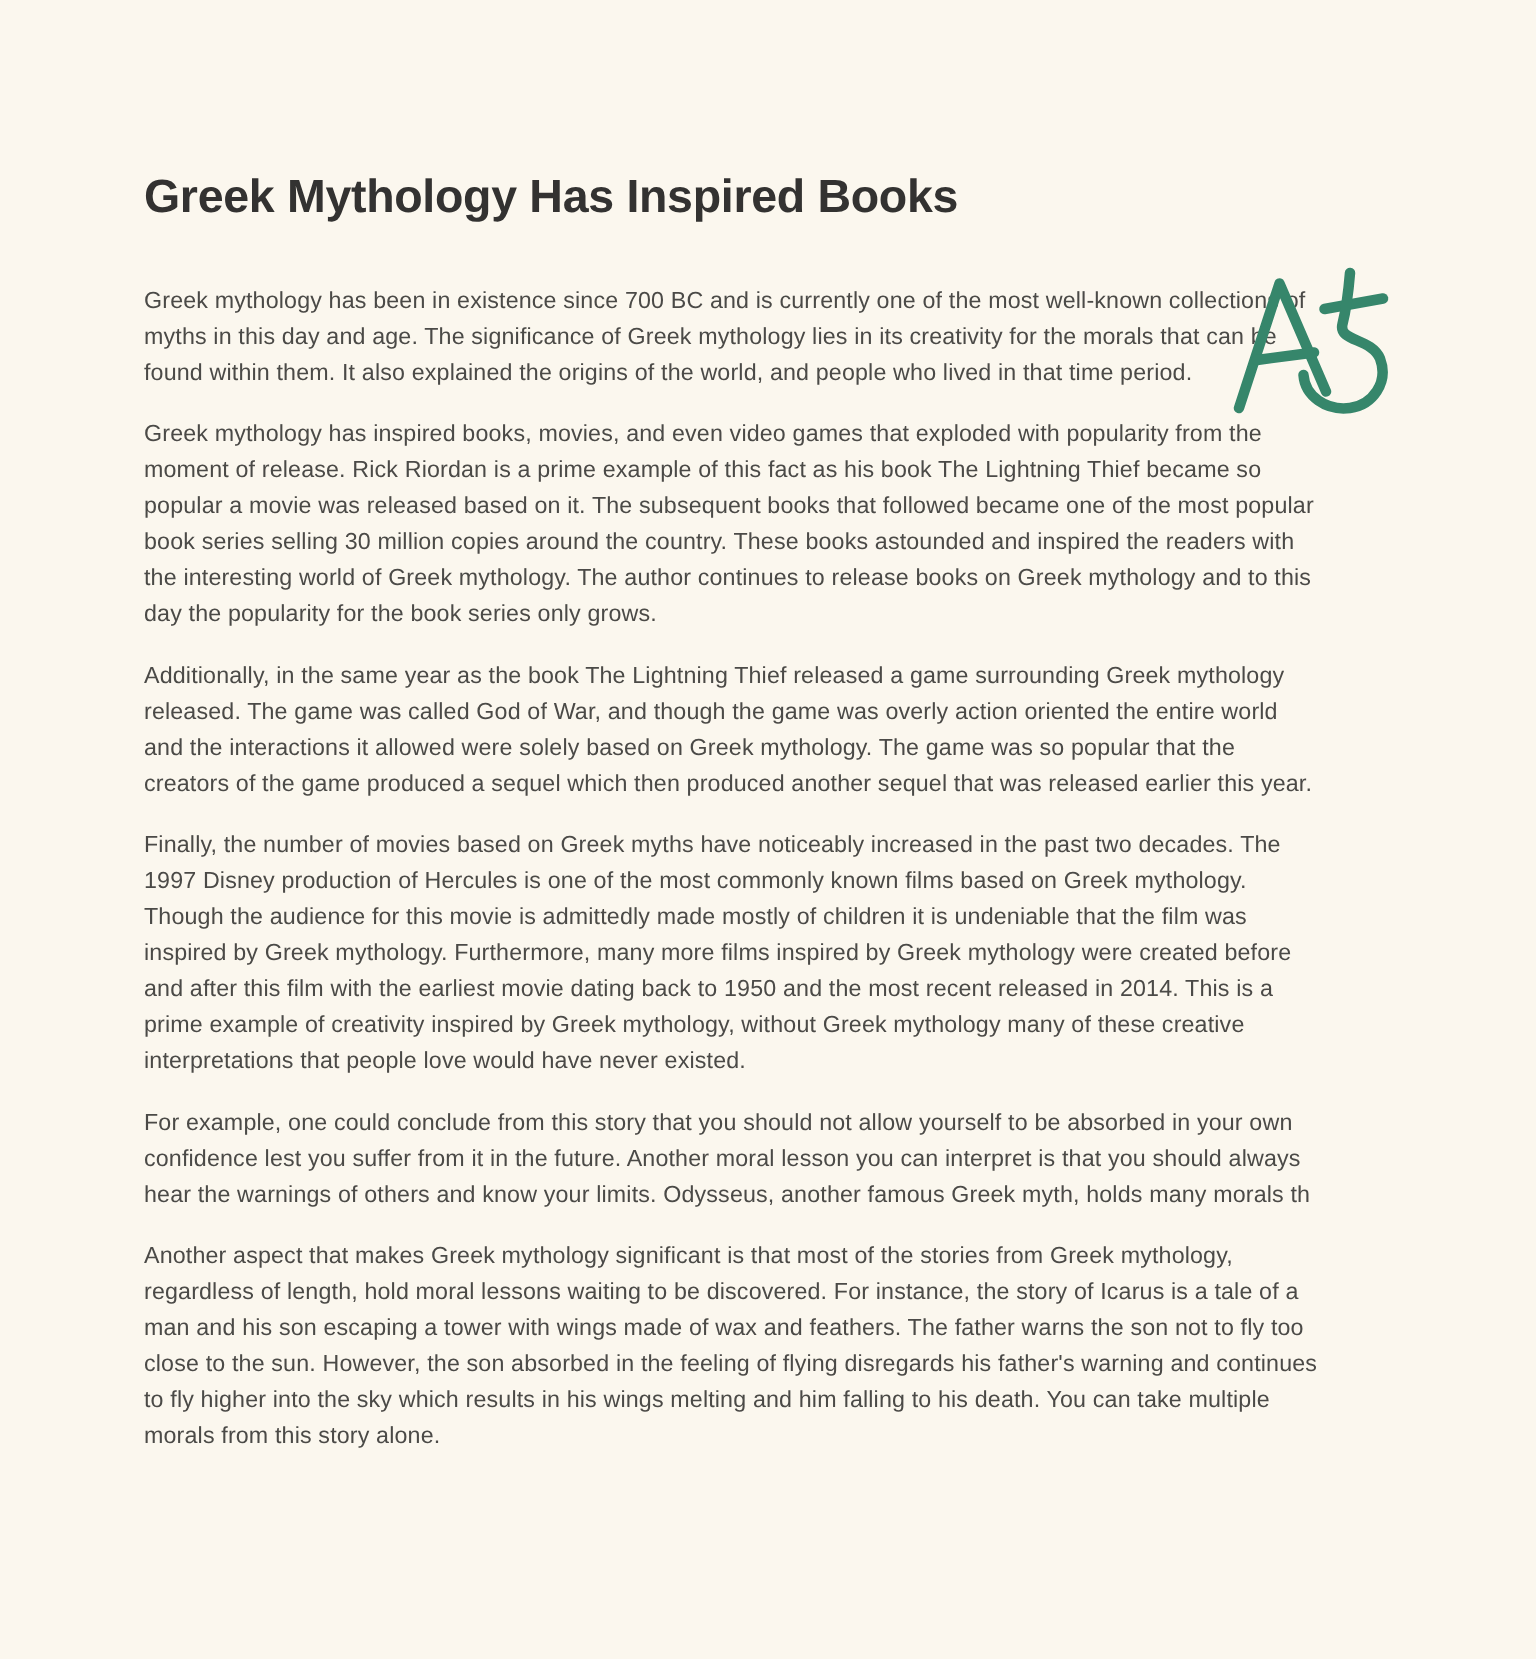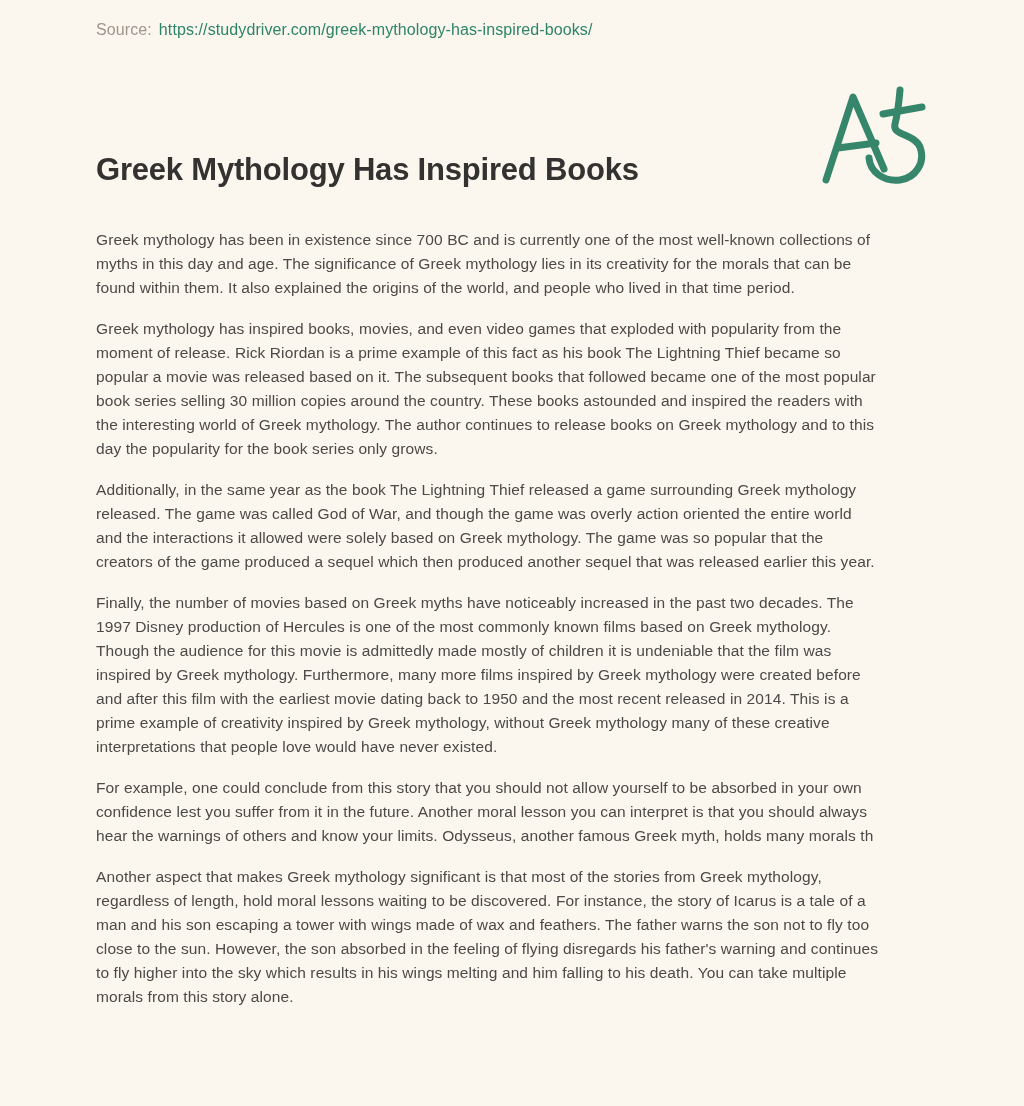--- a/index.html
+++ b/index.html
@@ -61,23 +61,20 @@
   }
   .article-title + .para { margin-top: 40px; }
 </style>
 </head>
 <body>
 
 <div class="page">
 
   <header class="page-header">
 
-    <div class="source-line">
-      <span class="source-label">Source:</span><a class="source-link">https://studydriver.com/greek-mythology-has-inspired-books/</a>
-    </div>
 
     <svg class="logo" viewBox="0 0 106 100" fill="none" xmlns="http://www.w3.org/2000/svg">
       <g stroke="#36866B" stroke-width="7" stroke-linecap="round" stroke-linejoin="round" fill="none">
         <path d="M4 93 L31 10 L62 82"></path>
         <path d="M16 61 L54 56"></path>
         <path d="M61 27 L100 20"></path>
         <path d="M78 3 C77 15 76 25 73 37 C70 49 92 46 98 60 C104 76 93 91 78 93 C62 95 48 85 47 71"></path>
       </g>
     </svg>
   </header>

